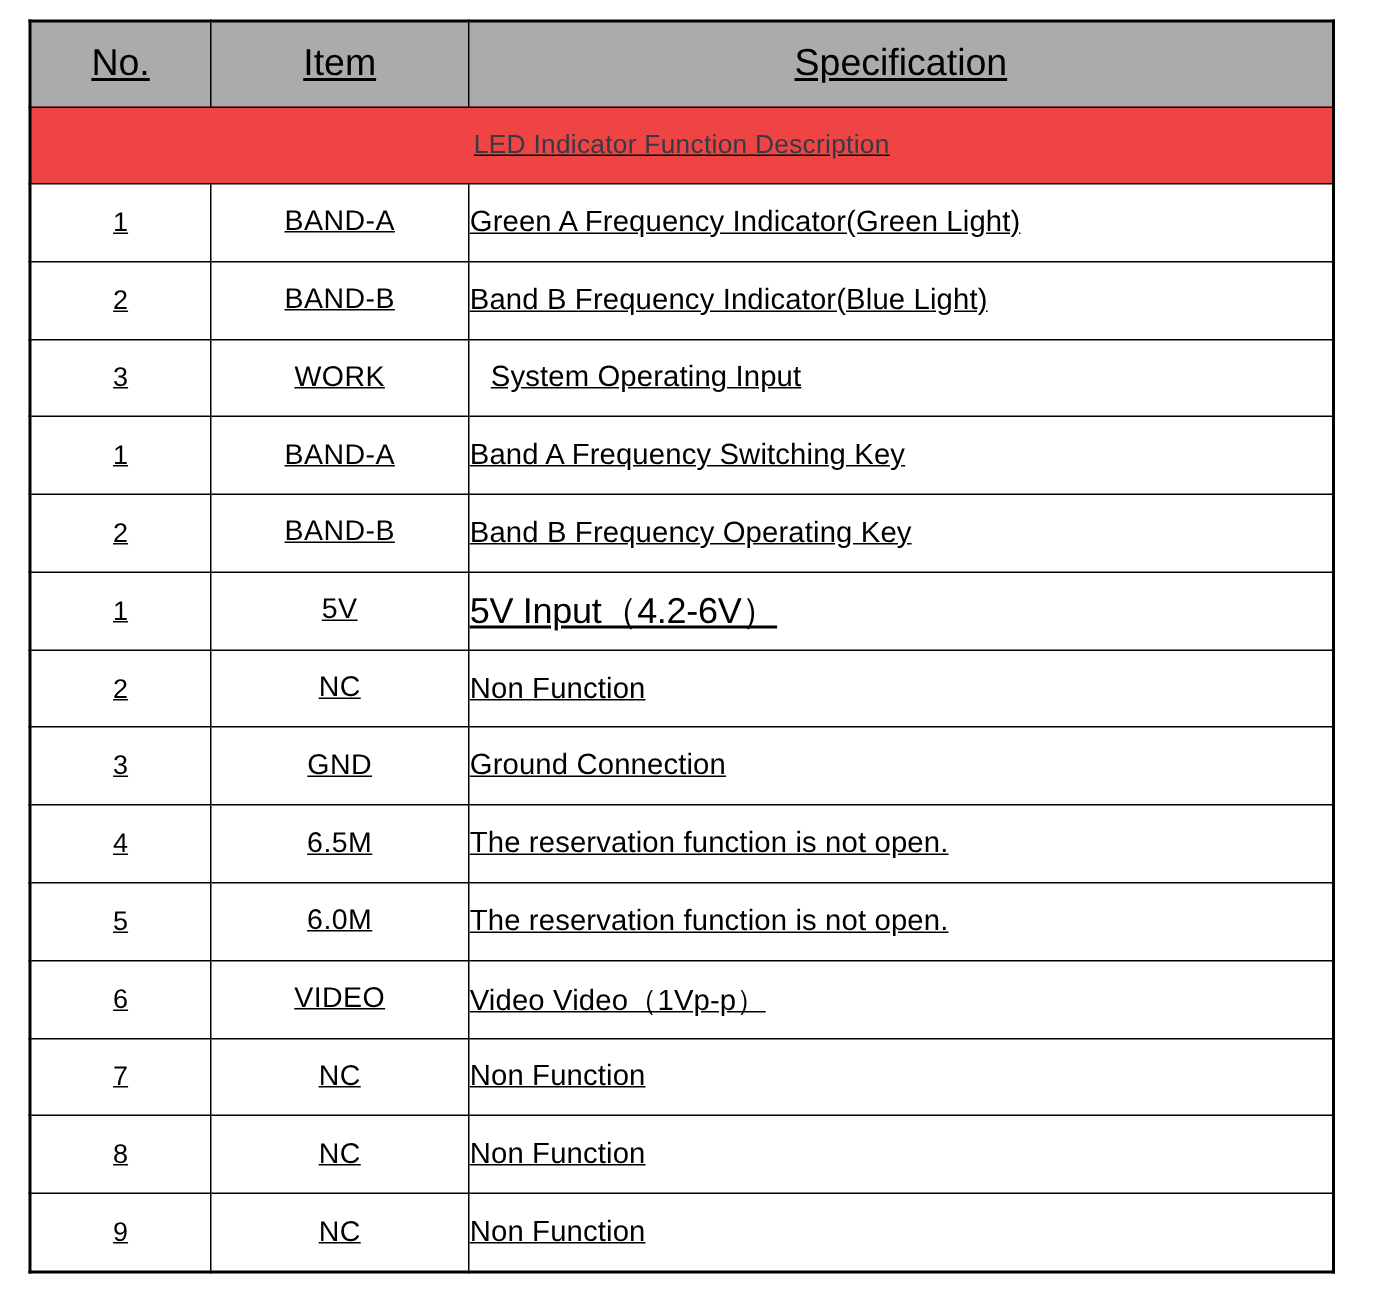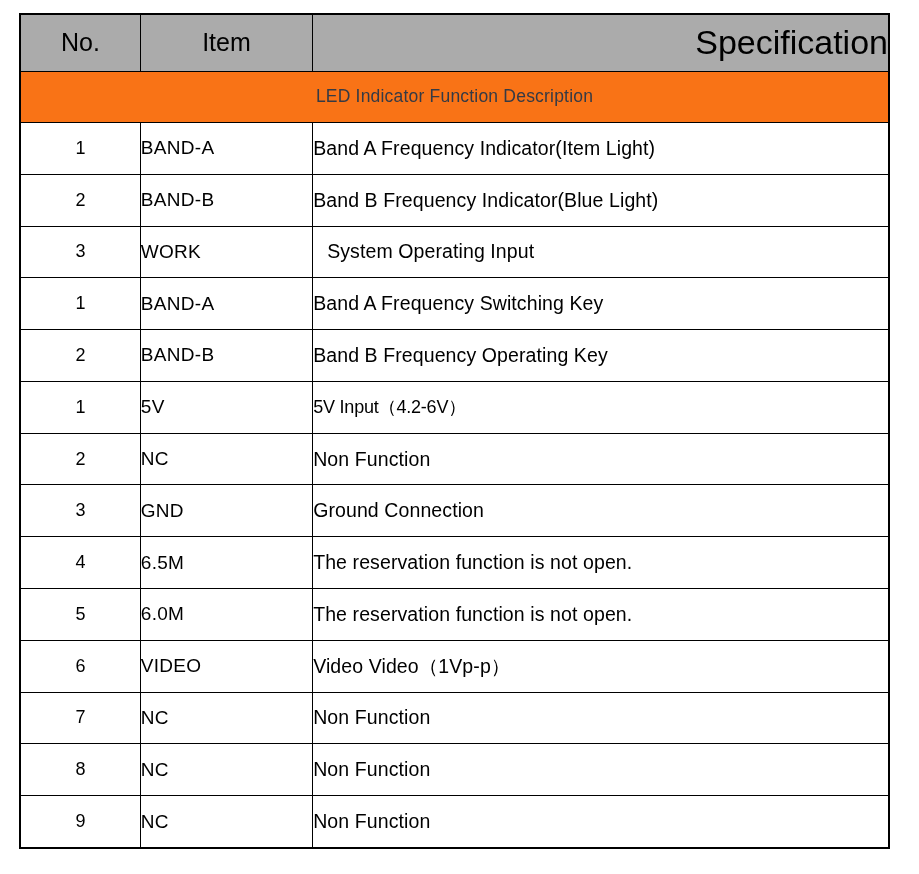--- a/index.html
+++ b/index.html
@@ -13,20 +13,21 @@
     font-family: "Liberation Sans", sans-serif;
     -webkit-font-smoothing: antialiased;
   }
   #spec-table-wrap {
     position: absolute;
     left: 19px;
     top: 13px;
     width: 873px;
     height: 836px;
     box-sizing: border-box;
+    text-decoration: underline;
   }
   table.spec-table {
     border-collapse: collapse;
     width: 871px;
     height: 836px;
     table-layout: fixed;
     border: 2px solid #000000;
   }
   table.spec-table td {
     border: 1px solid #000000;
@@ -40,55 +41,55 @@
 
   
   tr.header-row td {
     background: #ABABAB;
     text-align: center;
     font-size: 25px;
     font-weight: 400;
     height: 51px;
     color: #000000;
   }
-  tr.header-row td.spec-head { font-size: 34px; text-align: right; }
+  tr.header-row td.spec-head { font-size: 25px; }
 
   
   tr.section-row td {
-    background: #f97316;
+    background: #ef4444;
     text-align: center;
     font-size: 17.5px;
     color: #353A45;
     height: 46px;
     letter-spacing: 0.2px;
   }
 
   
   tr.data-row td {
     height: 46.5px;
     background: #ffffff;
   }
   td.cell-no {
     text-align: center;
     font-size: 18px;
   }
   td.cell-item {
-    text-align: left;
+    text-align: center;
     font-size: 19px;
     letter-spacing: 0.3px;
   }
   td.cell-spec {
     text-align: left;
     font-size: 19.5px;
     padding-left: 9px;
     letter-spacing: 0.1px;
   }
   td.cell-spec.indent { padding-left: 14px; }
   td.cell-spec.condensed {
-    font-size: 18px;
+    font-size: 24px;
     letter-spacing: -0.2px;
   }
 </style>
 </head>
 <body>
 
 <div id="spec-table-wrap">
   <table class="spec-table">
     <colgroup>
       <col class="col-no">
@@ -102,21 +103,21 @@
         <td class="item-head">Item</td>
         <td class="spec-head">Specification</td>
       </tr>
 
       <tr class="section-row">
         <td colspan="3">LED Indicator Function Description</td>
       </tr>
       <tr class="data-row">
         <td class="cell-no">1</td>
         <td class="cell-item">BAND-A</td>
-        <td class="cell-spec">Band A Frequency Indicator(Item Light)</td>
+        <td class="cell-spec">Green A Frequency Indicator(Green Light)</td>
       </tr>
       <tr class="data-row">
         <td class="cell-no">2</td>
         <td class="cell-item">BAND-B</td>
         <td class="cell-spec">Band B Frequency Indicator(Blue Light)</td>
       </tr>
       <tr class="data-row">
         <td class="cell-no">3</td>
         <td class="cell-item">WORK</td>
         <td class="cell-spec indent">System Operating Input</td>

